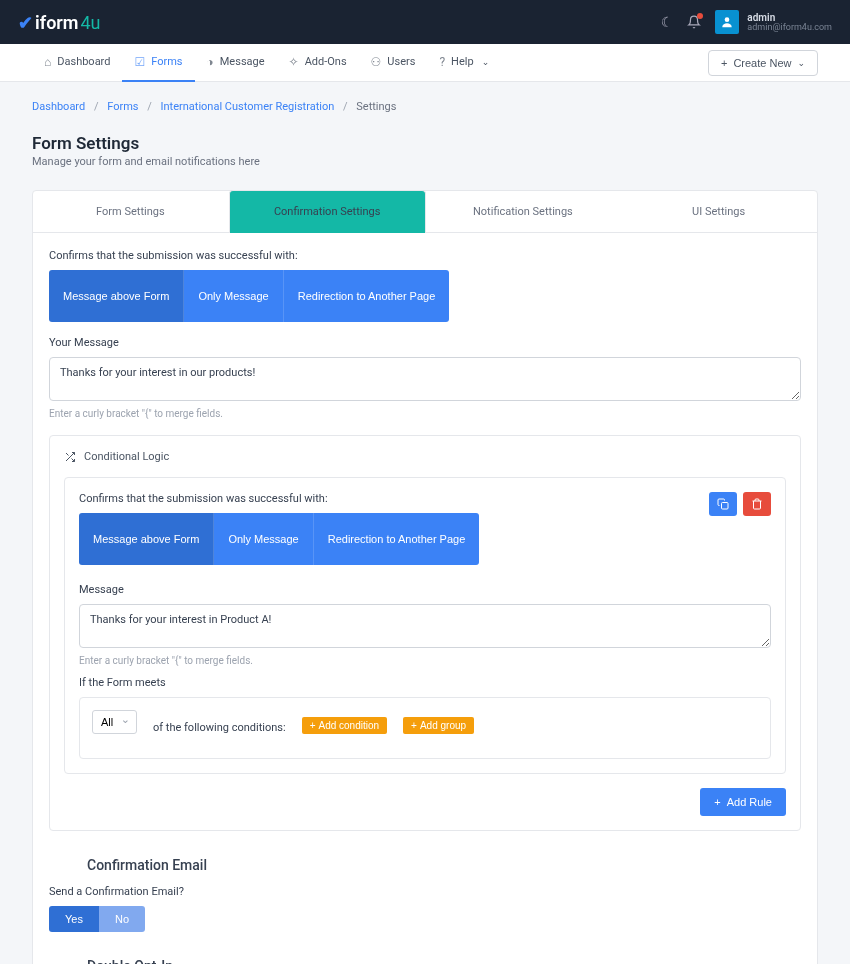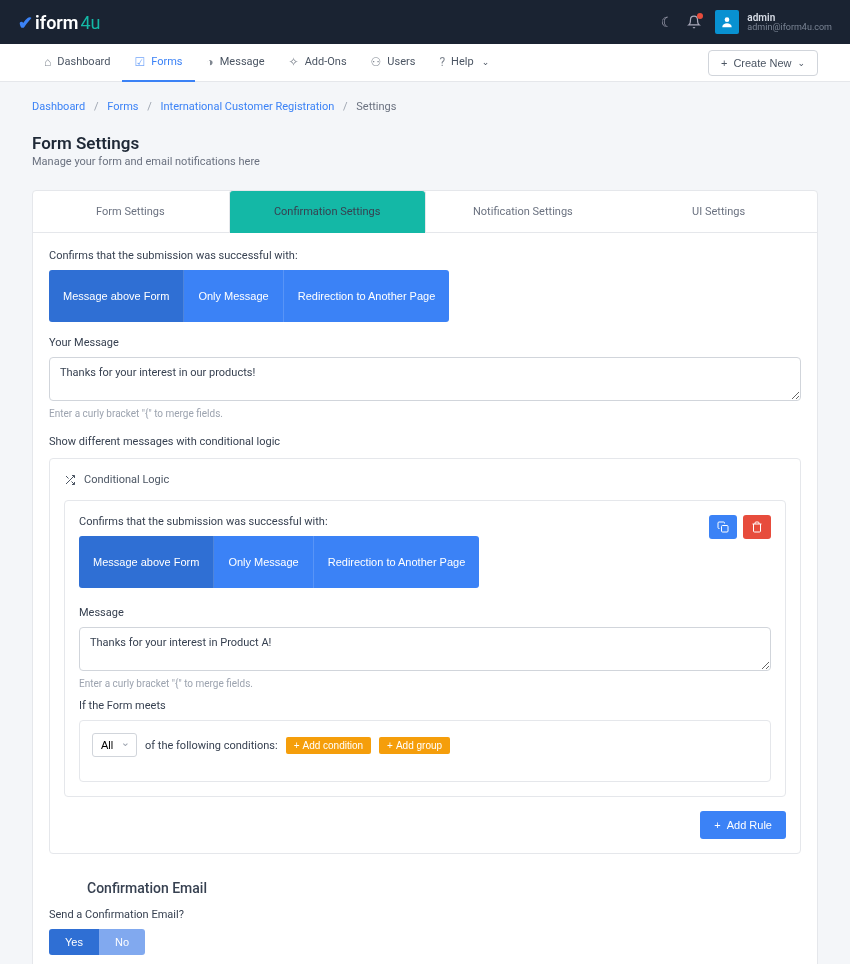--- a/index.html
+++ b/index.html
@@ -53,21 +53,21 @@
   .logic-header { display: flex; align-items: center; gap: 8px; font-size: 11px; color: #4b5563; margin-bottom: 14px; }
 
   .rule-card { border: 1px solid #e5e7eb; border-radius: 4px; padding: 14px; }
   .rule-head { display: flex; justify-content: space-between; align-items: flex-start; margin-bottom: 4px; }
   .rule-actions { display: flex; gap: 6px; }
   .icon-btn { width: 28px; height: 24px; border-radius: 3px; display: flex; align-items: center; justify-content: center; cursor: pointer; color: #fff; font-size: 12px; border: none; }
   .icon-btn.copy { background: #3b82f6; }
   .icon-btn.del { background: #e74c3c; }
 
   .cond-box { border: 1px solid #e5e7eb; border-radius: 4px; padding: 12px; margin-top: 8px; }
-  .cond-row1 { display: flex; align-items: center; gap: 8px; flex-wrap: wrap; margin-bottom: 12px; }
+  .cond-row1 { display: flex; align-items: flex-end; gap: 16px; flex-wrap: wrap; margin-bottom: 12px; }
   .select { border: 1px solid #d1d5db; border-radius: 3px; padding: 5px 22px 5px 8px; font-size: 11px; background: #fff; appearance: none; position: relative; cursor: pointer; }
   .select-wrap { position: relative; display: inline-block; }
   .select-wrap::after { content: "⌄"; position: absolute; right: 7px; top: 3px; font-size: 11px; color: #9ca3af; pointer-events: none; }
   .mini-btn { padding: 3px 8px; font-size: 10px; border-radius: 2px; color: #fff; border: none; cursor: pointer; display: inline-flex; align-items: center; gap: 3px; }
   .mini-btn.orange { background: #f59e0b; }
   .mini-btn.red { background: #e74c3c; }
   .cond-row2 { display: flex; align-items: center; gap: 8px; margin-left: 40px; flex-wrap: wrap; }
   .select.wide { min-width: 110px; }
 
   .add-rule-row { display: flex; justify-content: flex-end; margin-top: 14px; }
@@ -177,21 +177,20 @@
       <div class="btn-group">
         <button class="btn-seg active">Message above Form</button>
         <button class="btn-seg">Only Message</button>
         <button class="btn-seg">Redirection to Another Page</button>
       </div>
 
       <label class="field-label">Your Message</label>
       <textarea class="textarea" style="">Thanks for your interest in our products!</textarea>
       <div class="help-text">Enter a curly bracket "{" to merge fields.</div>
 
-      <label class="field-label">Show different messages with conditional logic</label>
       <div class="logic-card">
         <div class="logic-header">
           <span>
             <svg width="12" height="12" viewBox="0 0 24 24" fill="none" stroke="currentColor" stroke-width="2">
                 <path d="M16 3h5v5M4 20L21 3M21 16v5h-5M15 15l6 6M4 4l5 5"></path>
               </svg>
           </span>
           <span>Conditional Logic</span>
         </div>
 

